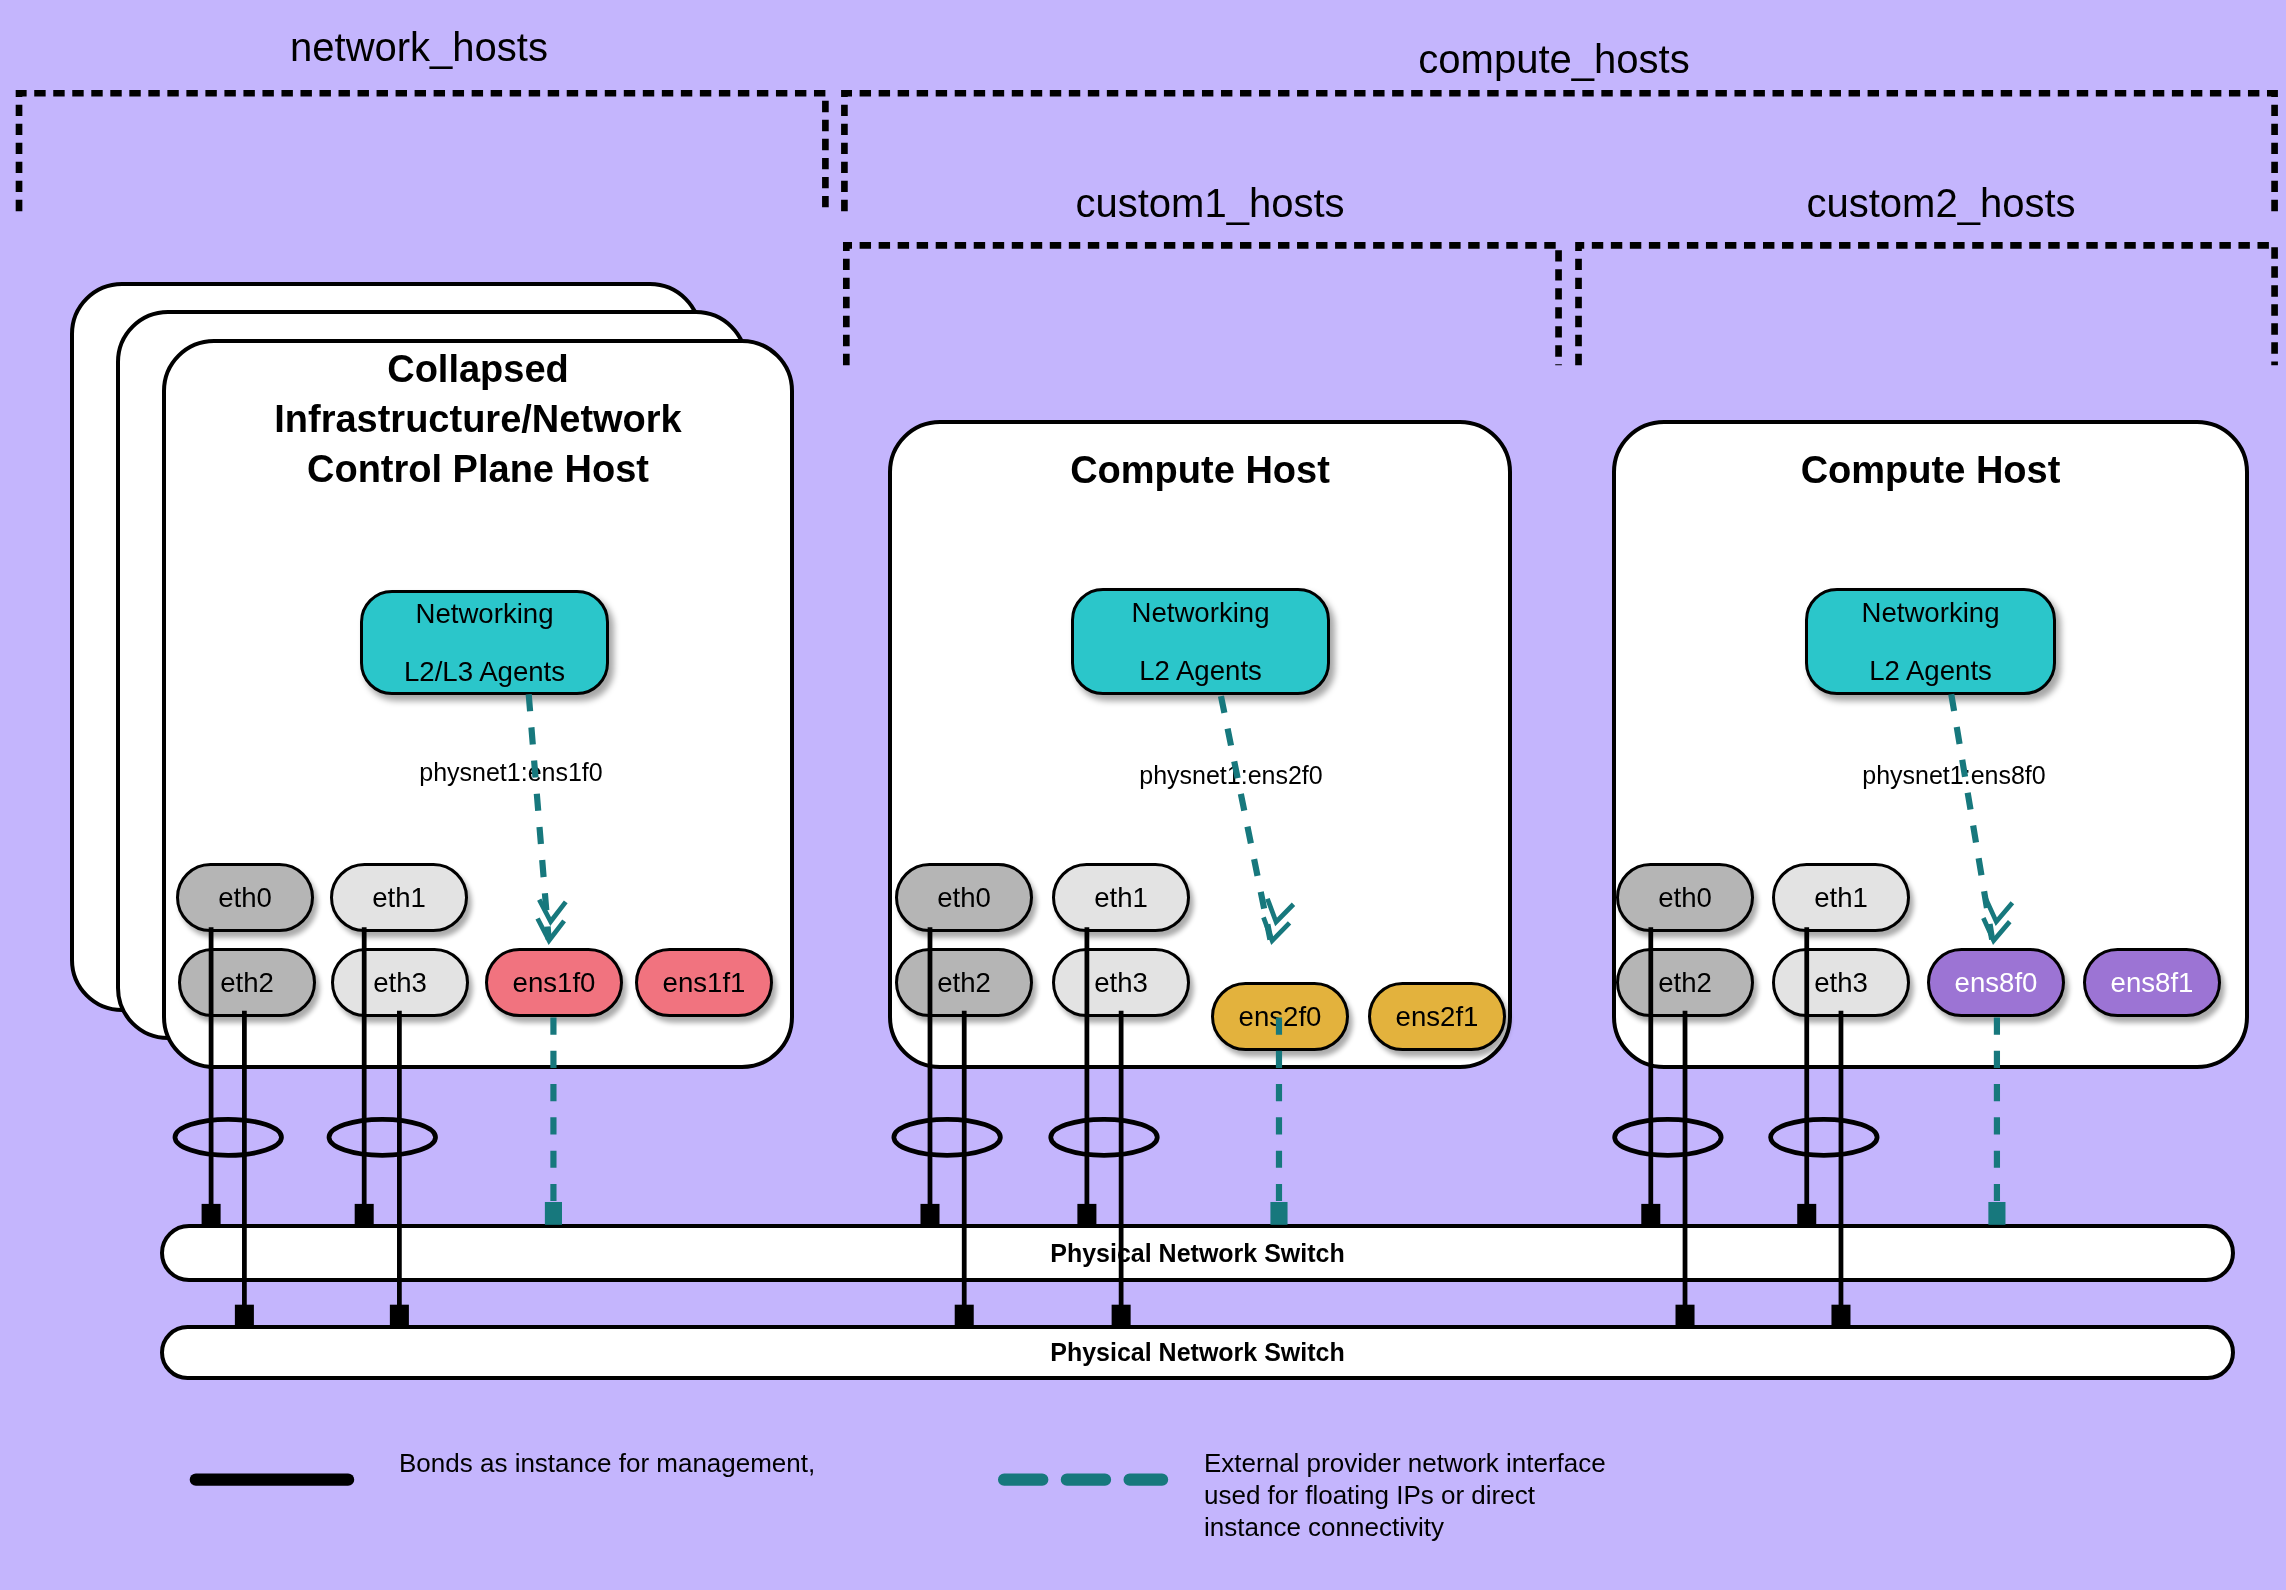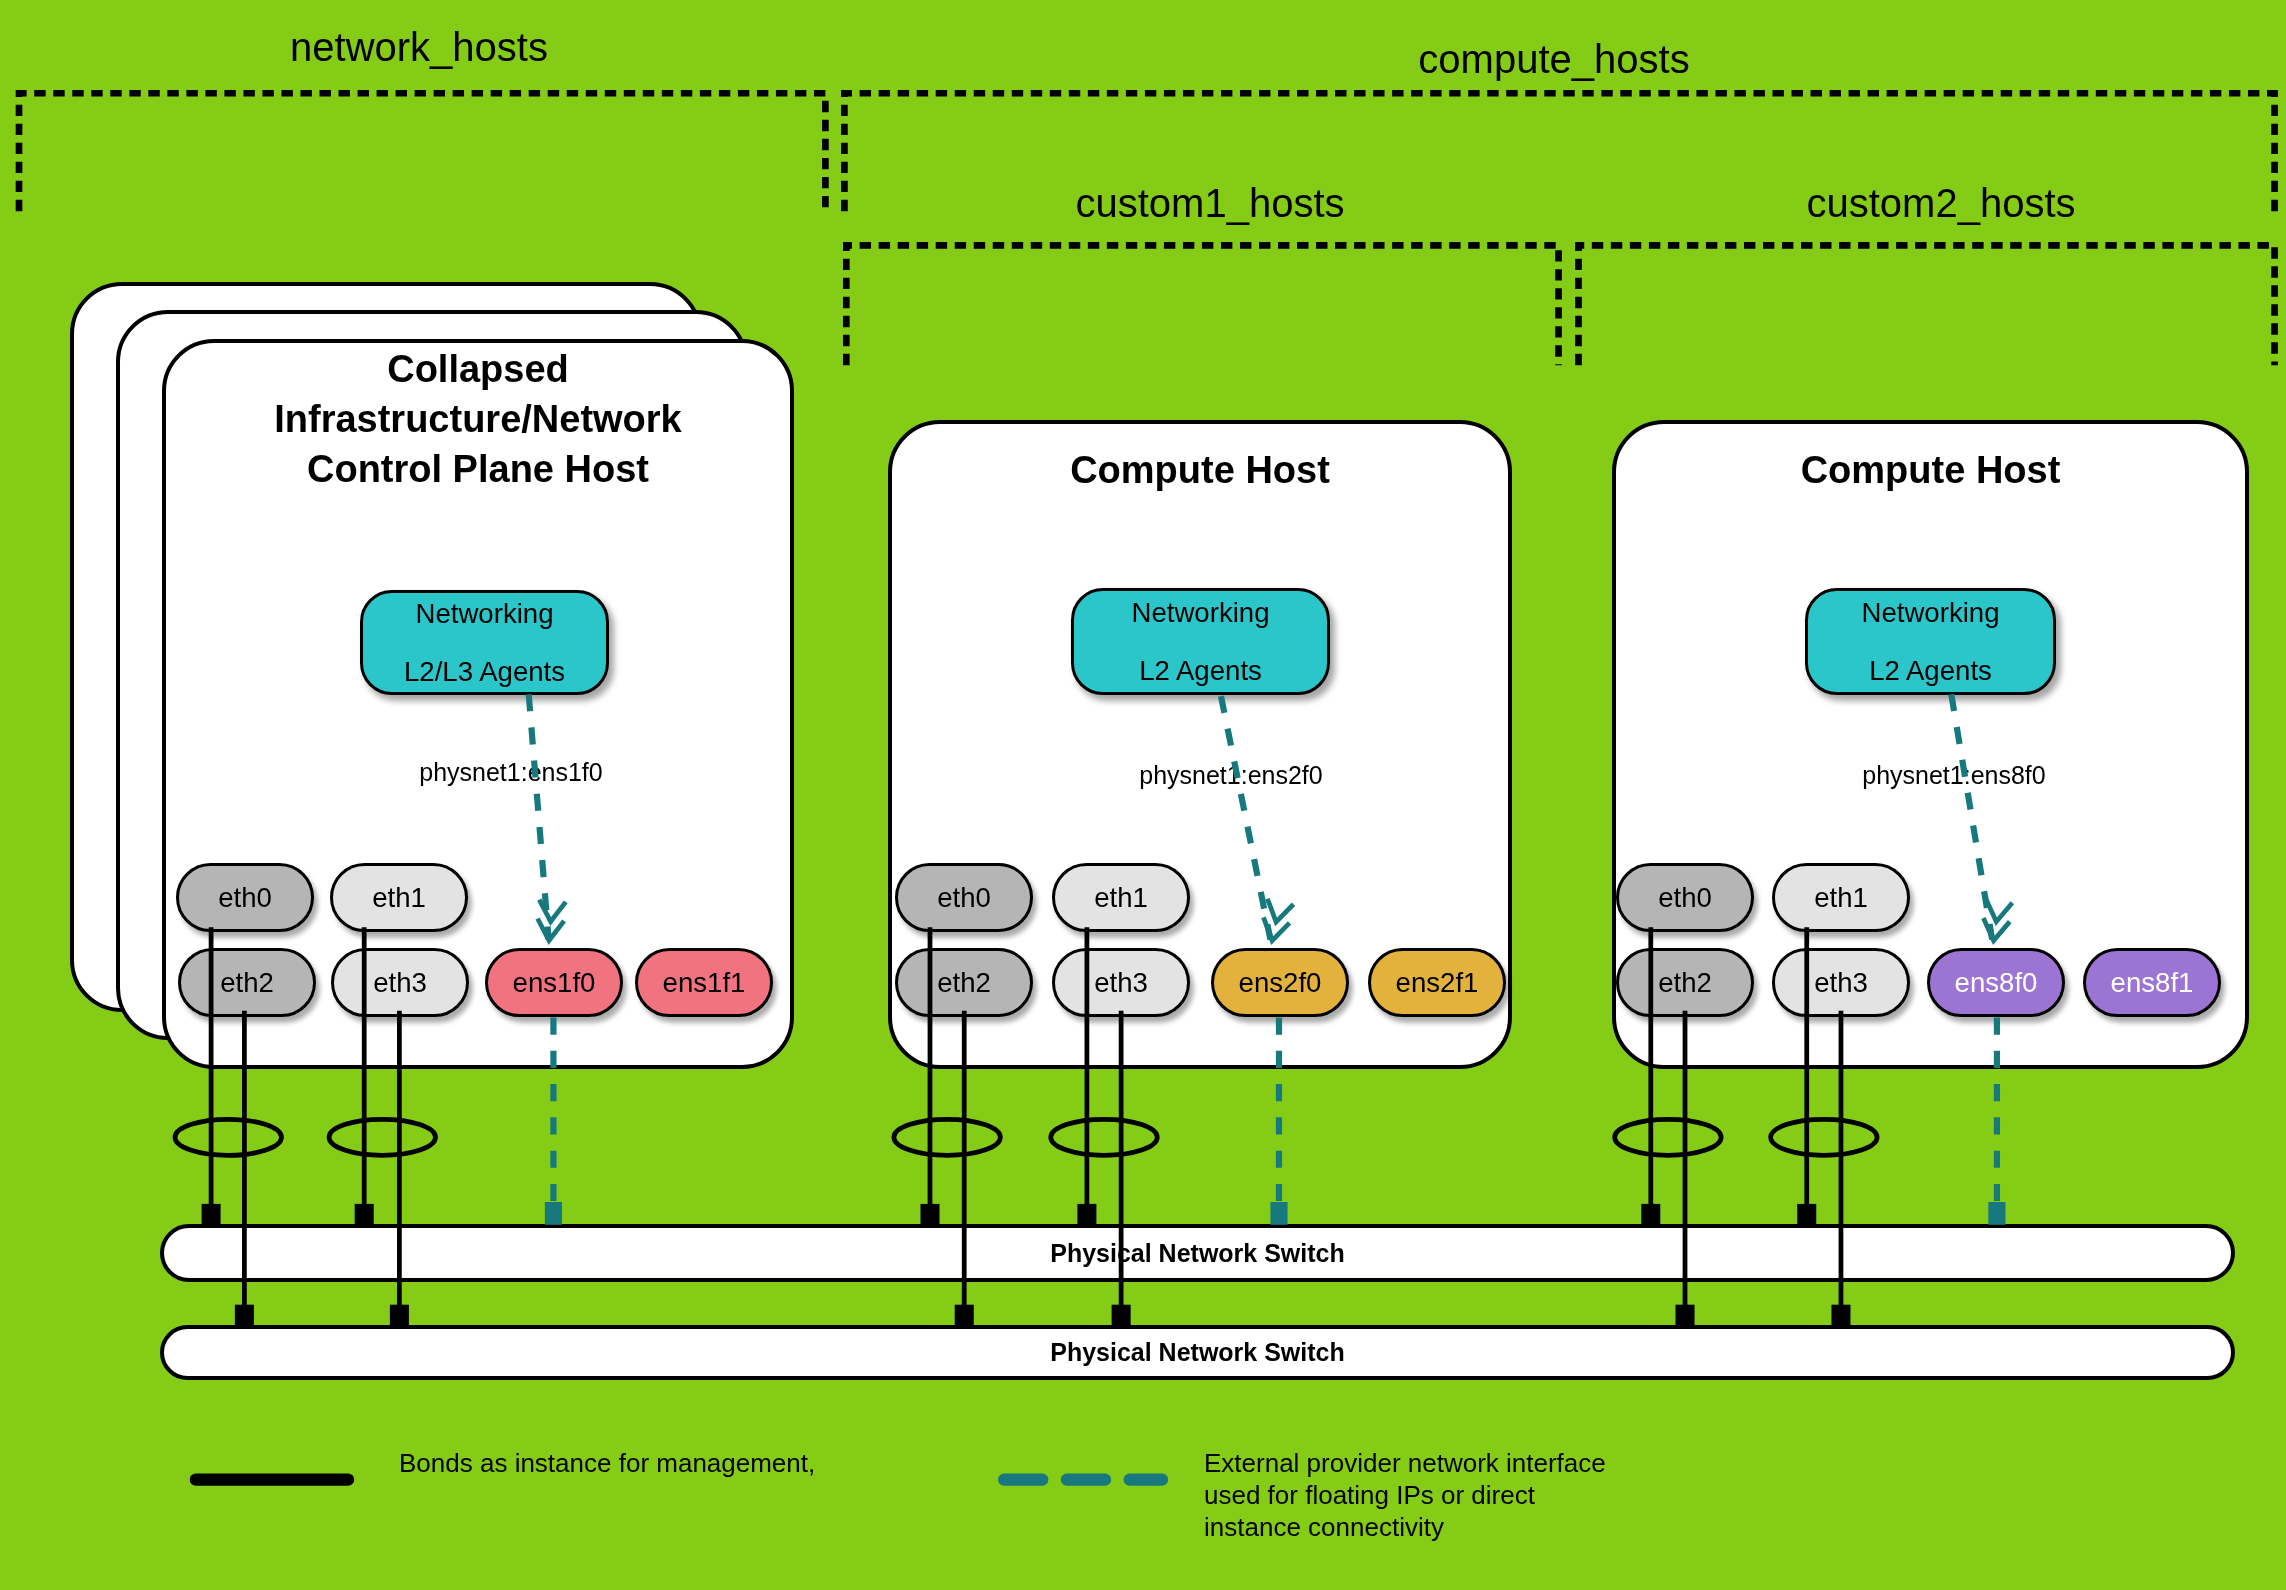--- a/index.html
+++ b/index.html
@@ -1,38 +1,38 @@
 <!DOCTYPE html>
 <html style="--teal: #2bc6ca; --teal-dark: #17787d; --pink: #f1737f; --gold: #e3b23d; --purple: #9c74d4; --gray-dark: #b5b5b5; --gray-light: #e3e3e3;font-size:15px"><head>
 <meta charset="utf-8">
 <style>
   html,body{margin:0;padding:0;background:#fff;}
   *{box-sizing:border-box;}
   .canvas{
-    position:relative;width:2286px;height:1590px;background:#84cc16;
+    position:relative;width:2286px;height:1590px;background:#c4b5fd;
     font-family:"Liberation Sans",sans-serif;color:#000;overflow:hidden;
   }
   .grouplabel{position:absolute;font-size:40px;text-align:center;white-space:nowrap;}
   .hostbox{position:absolute;background:#fff;border:4.8px solid #000;border-radius:52px;}
   .title{position:absolute;font-weight:bold;font-size:38px;line-height:50px;text-align:center;}
   .agents{
     position:absolute;background:var(--teal,#2bc6ca);border:3.8px solid #000;border-radius:32px;
     display:flex;flex-direction:column;align-items:center;justify-content:center;
     font-size:27.6px;line-height:36px;text-align:center;box-shadow:4.8px 5.7px 6.7px rgba(0,0,0,.35);gap:22px;
   }
   .physnet{position:absolute;font-size:25px;text-align:center;white-space:nowrap;}
   .pill{
     position:absolute;width:138px;height:69px;border:3.8px solid #000;border-radius:35px;
     display:flex;align-items:center;justify-content:center;font-size:27.6px;
     box-shadow:3.8px 5.7px 5.7px rgba(0,0,0,.33);
   }
   .gray-dark{background:var(--gray-dark,#b5b5b5);}
   .gray-light{background:var(--gray-light,#e3e3e3);text-align:center;}
   .pink{background:var(--pink,#f1737f);}
-  .gold{background:var(--gold,#e3b23d);}
+  .gold{background:var(--gold,#e3b23d);margin-top:34px;}
   .purple{background:var(--purple,#9c74d4);color:#fff;}
   .switch{
     position:absolute;background:#fff;border:4.8px solid #000;border-radius:32px;
     display:flex;align-items:center;justify-content:center;font-weight:bold;font-size:25px;
   }
   .legendtext{position:absolute;font-size:26px;line-height:32px;}
   svg.overlay{position:absolute;left:0;top:0;z-index:20;pointer-events:none;}
   .bracket{fill:none;stroke:#000;stroke-width:7;stroke-dasharray:12 8;}
   .bond{stroke:#000;stroke-width:5;}
   .ell{fill:none;stroke:#000;stroke-width:5;}

